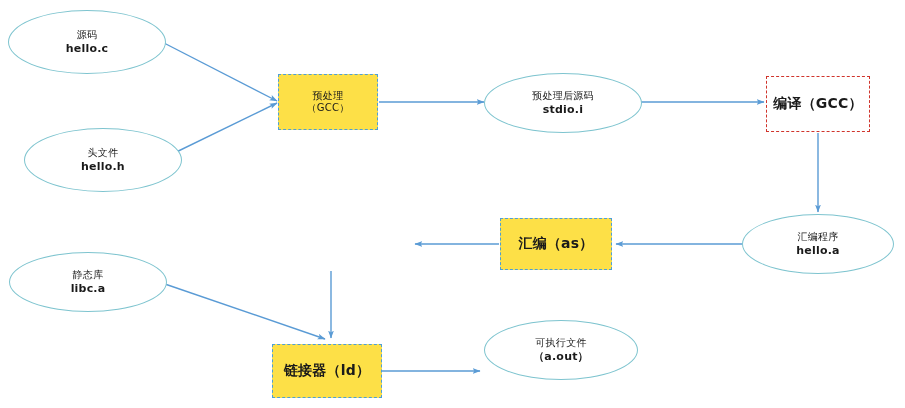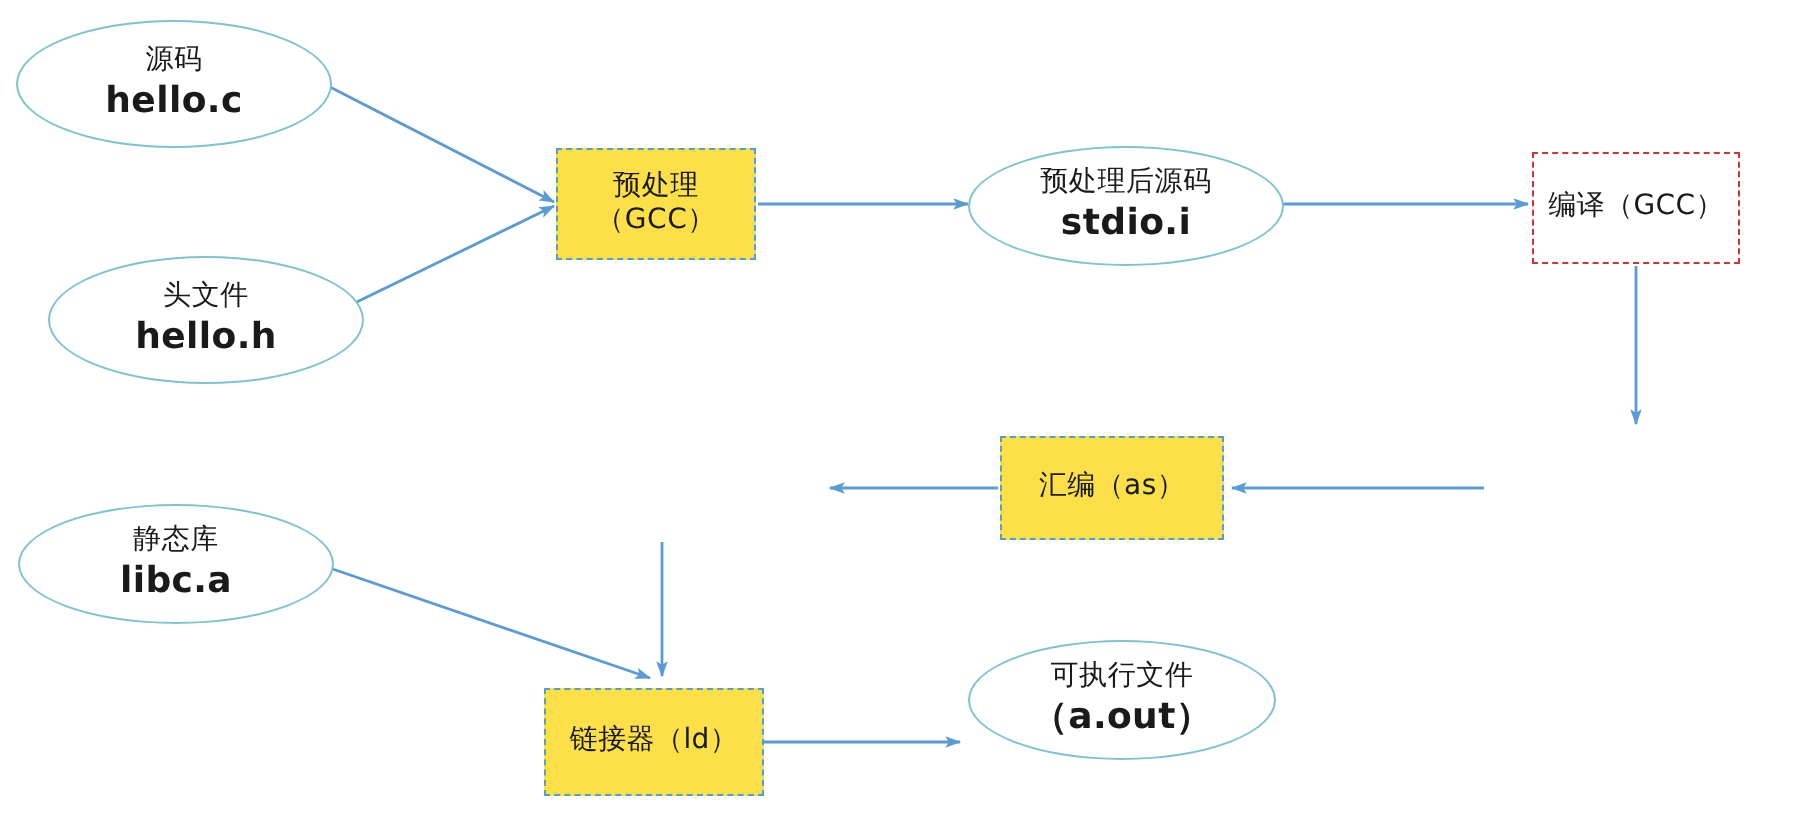--- a/index.html
+++ b/index.html
@@ -43,33 +43,33 @@
   }
   .procbox {
     border: 1.5px dashed #4f9fd6;
     background: #fde047;
   }
   .procbox-red {
     border: 1.5px dashed #d0342c;
     background: #ffffff;
   }
   .line1 {
-    font-size: 14px;
+    font-size: 10px;
     font-weight: 400;
     letter-spacing: 0.3px;
   }
   .line2 {
-    font-size: 18px;
+    font-size: 11px;
     font-weight: 700;
     letter-spacing: 0.2px;
     margin-top: 1px;
   }
   .single {
     font-size: 14px;
-    font-weight: 400;
+    font-weight: 700;
     letter-spacing: 0.2px;
   }
 </style>
 </head>
 <body>
 
 <div id="canvas">
 
   <svg id="wires" viewBox="0 0 905 408" width="905" height="408" xmlns="http://www.w3.org/2000/svg">
     <defs>
@@ -118,20 +118,24 @@
 
   <div class="node ellipse" style="left:484px; top:73px; width:158px; height:60px;">
     <div class="line1">预处理后源码</div>
     <div class="line2">stdio.i</div>
   </div>
 
   <div class="node procbox-red" style="left:766px; top:76px; width:104px; height:56px;">
     <div class="single">编译（GCC）</div>
   </div>
 
+  <div class="node ellipse" style="left:742px; top:214px; width:152px; height:60px;">
+    <div class="line1">汇编程序</div>
+    <div class="line2">hello.a</div>
+  </div>
 
   <div class="node procbox" style="left:500px; top:218px; width:112px; height:52px;">
     <div class="single">汇编（as）</div>
   </div>
 
 
   <div class="node ellipse" style="left:9px; top:252px; width:158px; height:60px;">
     <div class="line1">静态库</div>
     <div class="line2">libc.a</div>
   </div>

